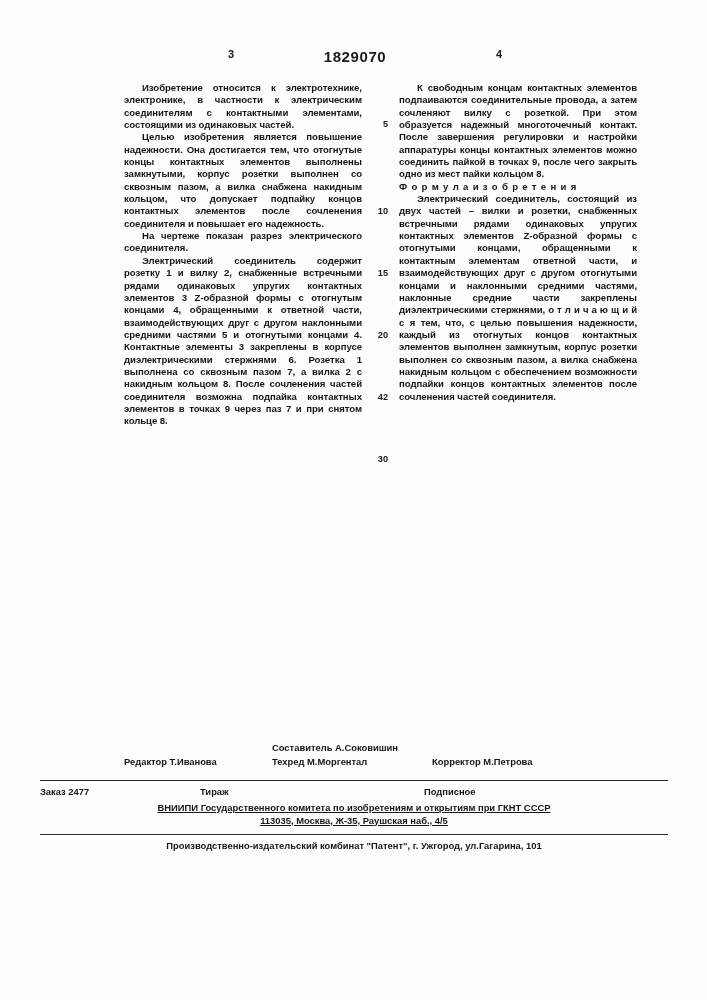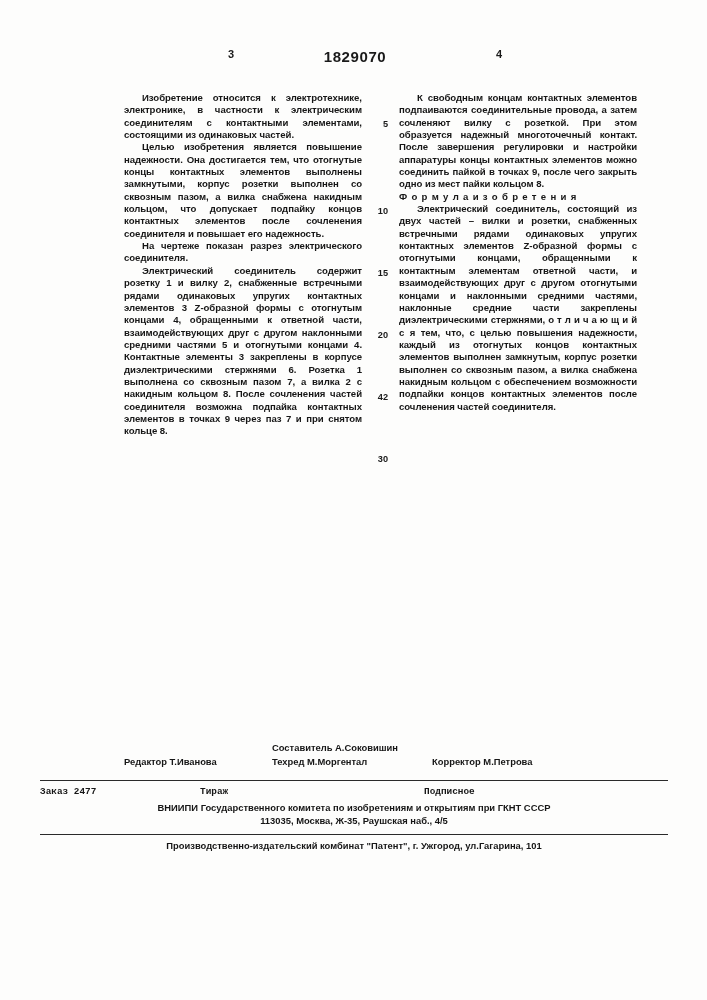--- a/index.html
+++ b/index.html
@@ -60,21 +60,20 @@
   .col {
     position: absolute;
     top: 82px;
     width: 238px;
     font-size: 9.6px;
     line-height: 12.35px;
     text-align: justify;
     color: #161616;
     font-weight: bold;
     letter-spacing: -0.05px;
-    margin-top: 10px;
   }
   .col.left { left: 124px; }
   .col.right { left: 399px; }
   .col p {
     margin: 0;
     text-indent: 18px;
   }
   .col p.center {
     text-indent: 0;
     text-align: left;
@@ -131,33 +130,33 @@
     width: 628px;
     height: 1px;
     background: #2a2a2a;
   }
   .footer .row-order {
     position: absolute;
     left: 0;
     top: 44px;
     width: 595px;
     height: 14px;
-    font-family: Liberation Mono, monospace;
   }
   .footer .order { position: absolute; left: 40px; top: 0; }
   .footer .tirazh { position: absolute; left: 200px; top: 0; }
   .footer .podpisnoe { position: absolute; left: 424px; top: 0; text-align: right; }
 
   .footer .vniipi {
     position: absolute;
     left: 40px;
     top: 60px;
     width: 628px;
     text-align: center;
     line-height: 12.6px;
+    text-decoration: underline;
   }
   .footer .hr2 {
     position: absolute;
     left: 40px;
     top: 92px;
     width: 628px;
     height: 1px;
     background: #2a2a2a;
   }
   .footer .plant {

